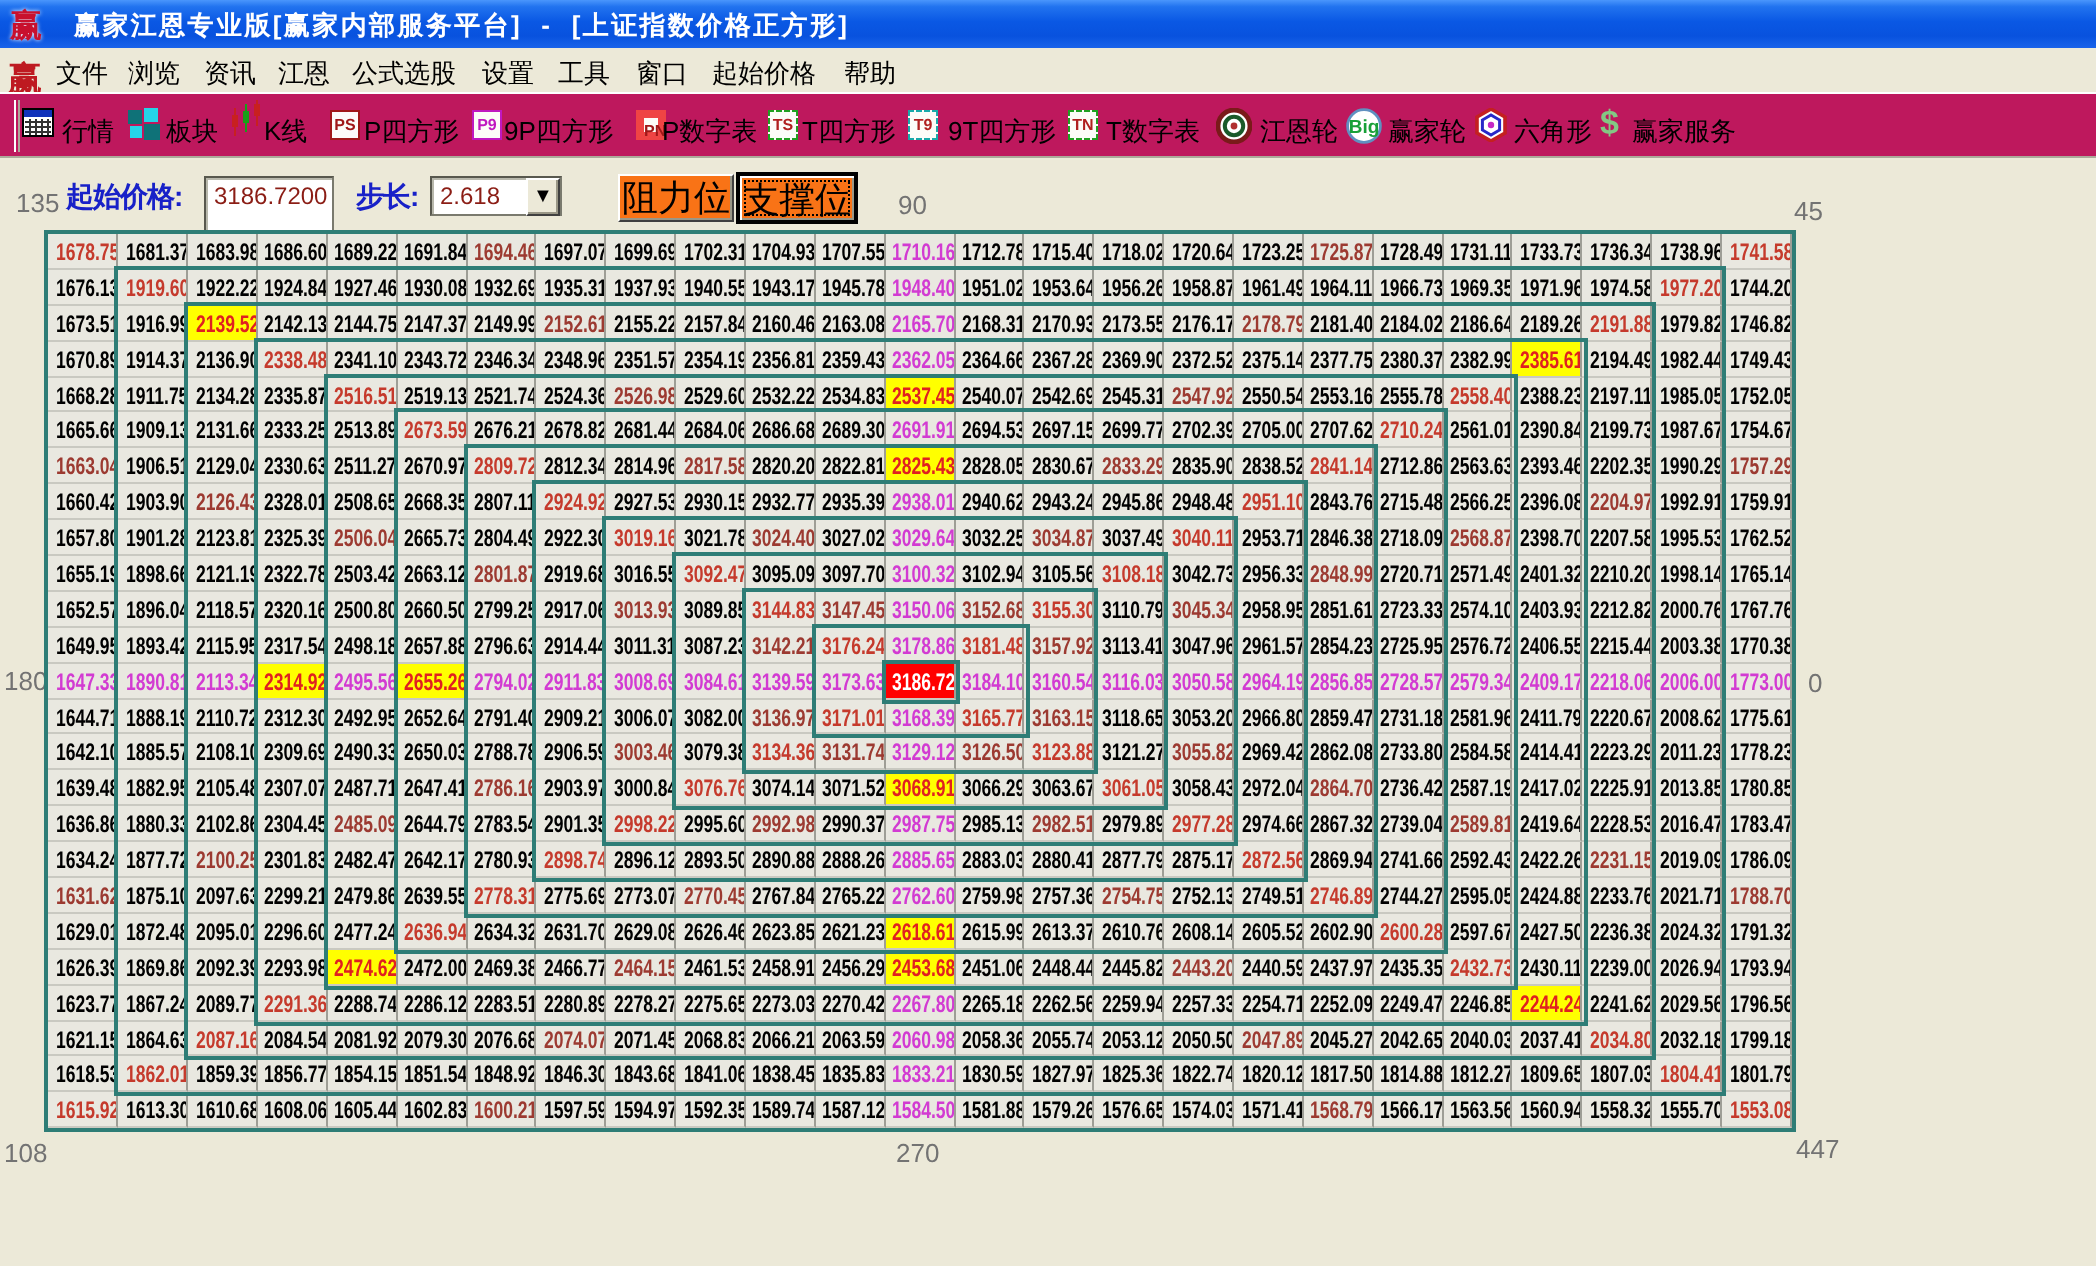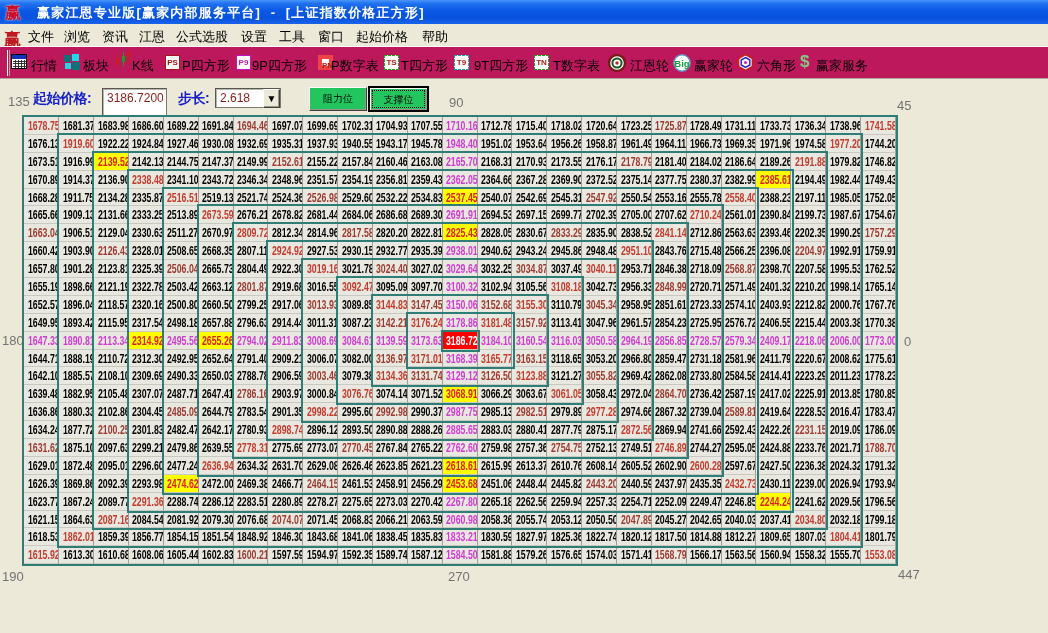--- a/index.html
+++ b/index.html
@@ -9,21 +9,21 @@
 #menu{position:absolute;left:0;top:24px;width:1048px;height:22px;background:#ECE9D8;font-size:13px;color:#000}
 #menu span{position:absolute;top:4px}
 #menu .logo{position:absolute;left:4px;top:4px;color:#BE1A21;font-weight:bold;font-size:17px}
 #tbar{position:absolute;left:0;top:46px;width:1048px;height:33px;background:#be185d;border-top:1px solid #fff;border-bottom:1px solid #ACA899;box-shadow:0 1px 0 #fff}
 #tbar .lb{position:absolute;top:10px;font-size:13px;color:#000}
 #tbar .bx{position:absolute;top:8px;width:15px;height:15px;font-size:8px;font-weight:bold;text-align:center;line-height:13px;background:#fcfcf8}
 #ctrl{position:absolute;left:0;top:79px;width:1048px;height:36px;background:#ECE9D8}
 .dr{position:absolute;color:#737373;font-size:13px}
 .blue{position:absolute;color:#1821C8;font-size:14px;font-weight:bold;letter-spacing:-0.5px}
 .inp{position:absolute;background:#fff;border:1px solid #7a7a6e;border-top:1px solid #58584e;border-left:1px solid #58584e;box-shadow:inset 1px 1px 0 #b8b8ac;color:#8B1D15;font-size:12px;padding-left:4px}
-.btn{position:absolute;background:#22c55e;border:1px solid #404040;border-top-color:#fff;border-left-color:#fff;box-shadow:inset -1px -1px 0 #9a9787;font-size:10px;color:#000;text-align:center}
+.btn{position:absolute;background:#f97316;border:1px solid #404040;border-top-color:#fff;border-left-color:#fff;box-shadow:inset -1px -1px 0 #9a9787;font-size:18px;color:#000;text-align:center}
 #gw{position:absolute;left:22.4px;top:115px;width:875.8px;height:451.3px}
 #cells{position:absolute;left:2px;top:2px;width:871.8px;height:447.3px;display:grid;grid-template-columns:repeat(25,34.872px);grid-auto-rows:17.892px;background:#E9E8E0}
 #cells i{display:block;font-style:normal;overflow:hidden;white-space:nowrap;border-right:1px solid #9E9E96;border-bottom:1px solid #C9C9C1;padding-left:3.5px;font-size:12px;font-weight:bold;line-height:19px;color:#000}
 #cells i s{display:inline-block;text-decoration:none;transform:scaleX(.73);transform-origin:0 50%}
 #cells i.m{color:#D23BD2}
 #cells i.r{color:#C53A2C}
 #cells i.d{color:#9C3A31}
 #cells i.y{background:#FFFF00;color:#E02020}
 #cells i.c{background:#FF0000;color:#fff}
 .rg{position:absolute;border:2.4px solid #2E7D76;pointer-events:none}
@@ -123,21 +123,21 @@
 <span class="blue" style="left:178px;top:11px">步长:</span>
 <span class="inp" style="left:215px;top:9px;width:66px;height:20px;line-height:19px">2.618</span>
 <span style="position:absolute;left:263px;top:10px;width:17px;height:19px;background:#ECE9D8;border:1px solid #fff;border-right-color:#404040;border-bottom-color:#404040;box-shadow:inset -1px -1px 0 #9a9787;font-size:10px;text-align:center;line-height:18px;color:#000">▼</span>
 <span class="btn" style="left:309px;top:8px;width:58px;height:24px;line-height:22px">阻力位</span>
 <span class="btn" style="left:368px;top:7px;width:61px;height:26px;line-height:24px;border:2px solid #000;box-shadow:inset 1px 1px 0 #fff,inset -1px -1px 0 #9a9787;outline:1px dotted #000;outline-offset:-5px">支撑位</span>
 <span class="dr" style="left:449px;top:16px">90</span>
 </div>
 <span class="dr" style="left:897px;top:98px">45</span>
 <span class="dr" style="left:2px;top:333px">180</span>
 <span class="dr" style="left:904px;top:334px">0</span>
-<span class="dr" style="left:2px;top:569px">190</span>
+<span class="dr" style="left:2px;top:569px">108</span>
 <span class="dr" style="left:448px;top:569px">270</span>
 <span class="dr" style="left:898px;top:567px">447</span>
 <div id="gw">
 <div id="cells">
         <i class="r"><s>1678.752</s></i>
         <i><s>1681.370</s></i>
         <i><s>1683.988</s></i>
         <i><s>1686.606</s></i>
         <i><s>1689.224</s></i>
         <i><s>1691.842</s></i>

